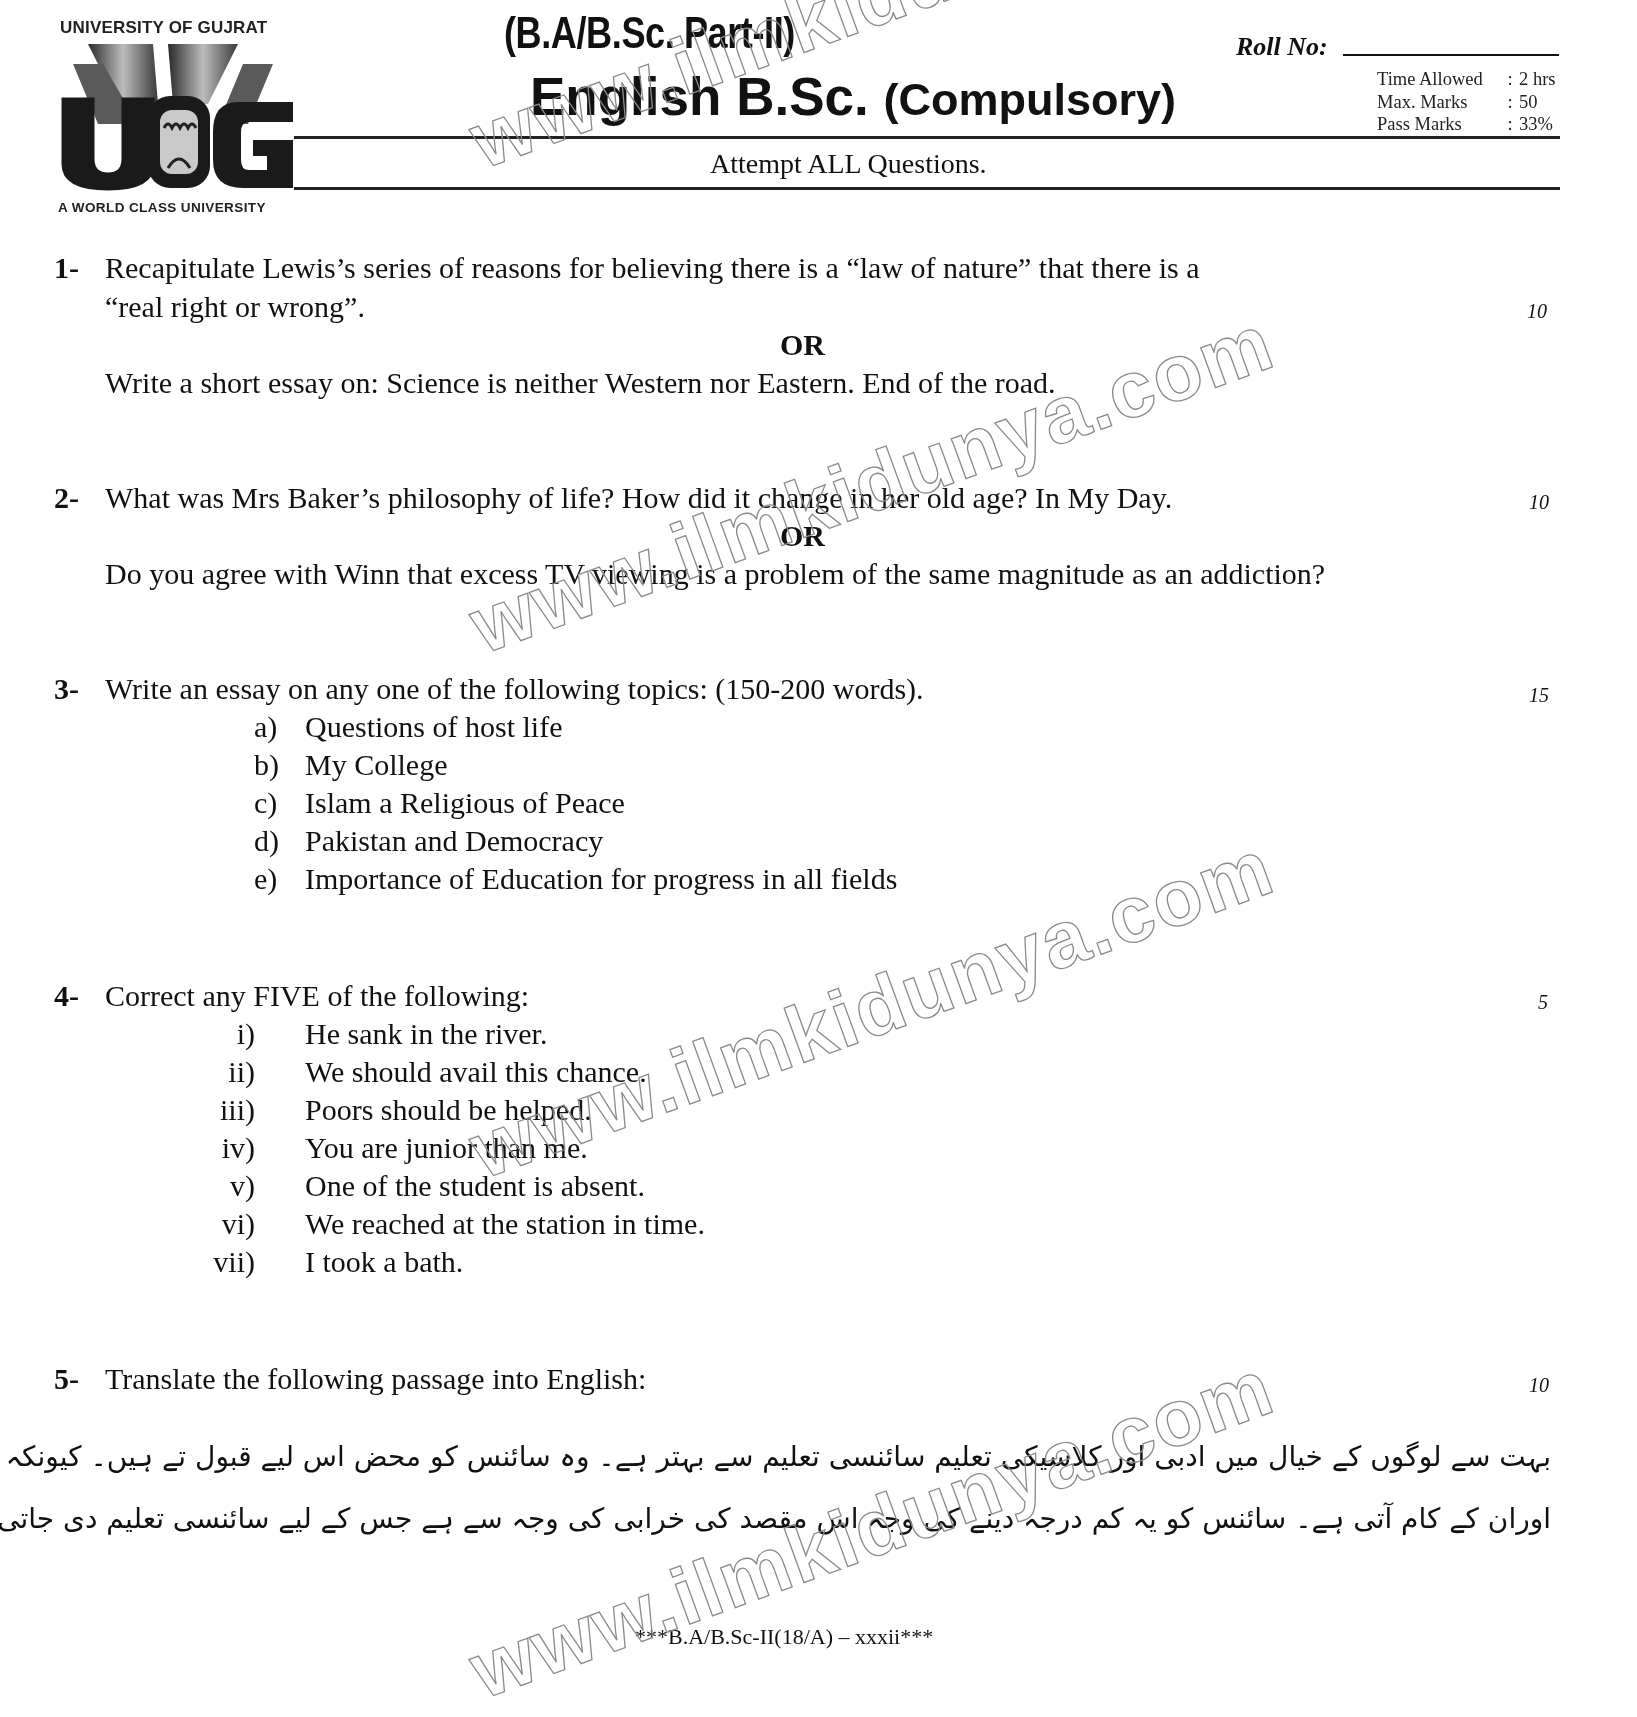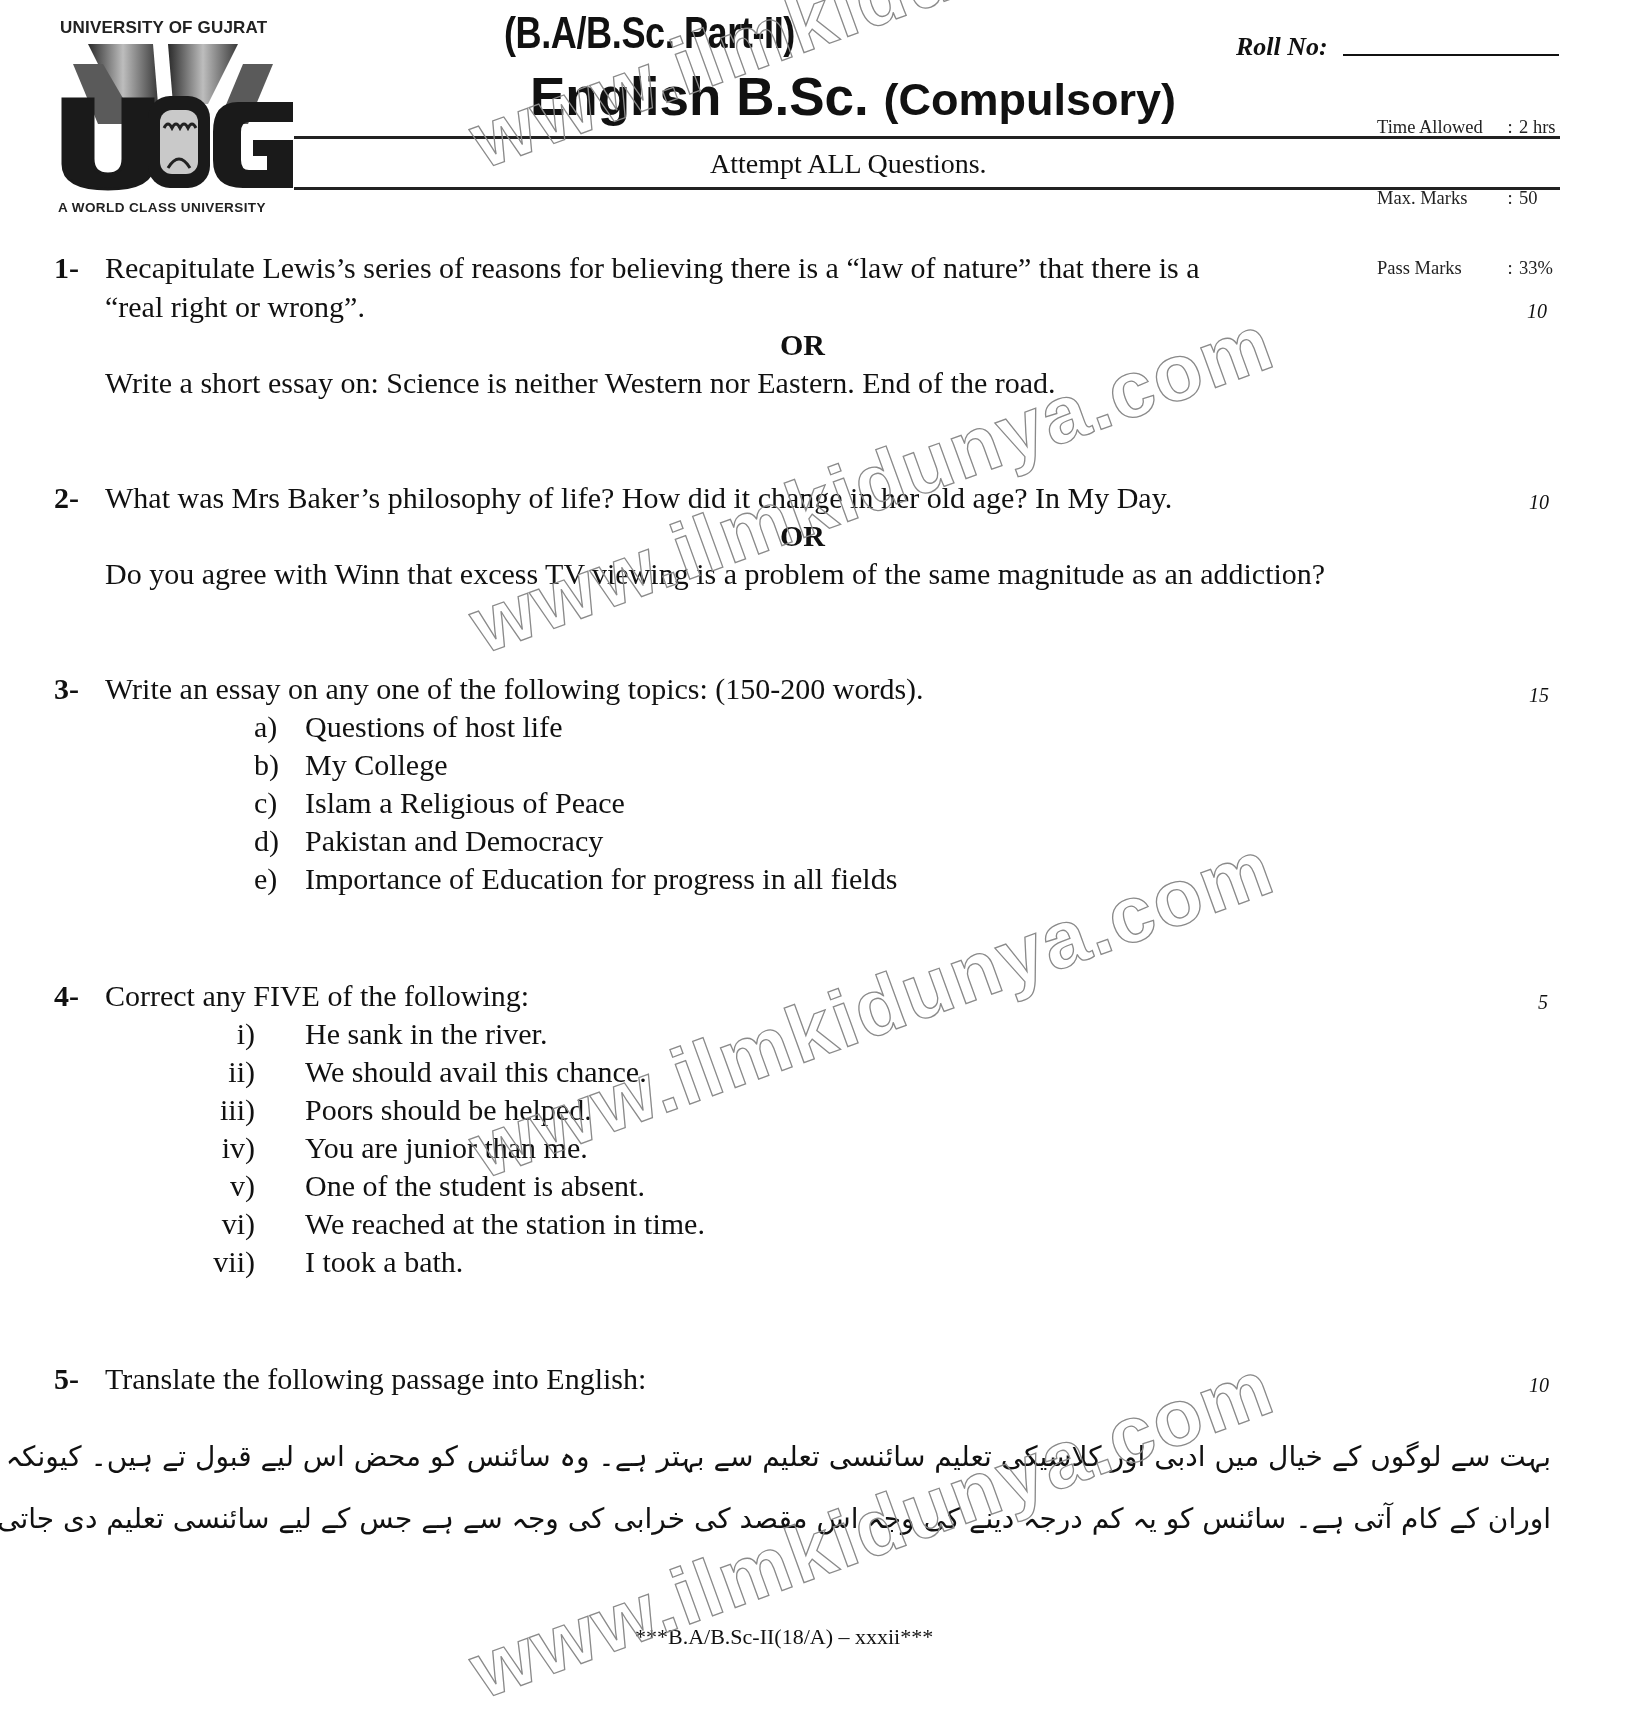--- a/index.html
+++ b/index.html
@@ -19,21 +19,21 @@
     .subject { left: 530px; top: 66px; font-family: "Liberation Sans", sans-serif; font-weight: bold; font-size: 53px; white-space: nowrap; }
     .subject .paren { font-size: 45px; }
     .rule1 { left: 294px; top: 136px; width: 1266px; height: 3px; background:#222; }
     .rule2 { left: 294px; top: 187px; width: 1266px; height: 3px; background:#222; }
     .attempt { left: 710px; top: 148px; font-size: 28px; }
     .attempt b { font-weight: normal; }
 
     .roll { left: 1236px; top: 32px; font-style: italic; font-weight: bold; font-size: 26px; }
     .roll-line { left: 1343px; top: 54px; width: 216px; height: 2px; background:#111; }
     .meta { left: 1377px; top: 68px; font-size: 18.5px; line-height: 22.5px; color:#222; }
-    .meta .row { display: flex; margin-top: 48px; }
+    .meta .row { display: flex; }
     .meta .k { width: 124px; }
     .meta .c { width: 18px; text-align:center; }
     .meta .v { width: 40px; }
 
     
     .qnum { font-family: "Liberation Serif", serif; font-weight: bold; font-size: 30px; left: 54px; }
     .qtext { font-size: 30px; left: 105px; white-space: nowrap; }
     .mark { font-style: italic; font-size: 20px; text-align: right; }
     .or { left: 780px; font-weight: bold; font-size: 30px; }
     .sub-letter { font-size: 30px; left: 254px; }

